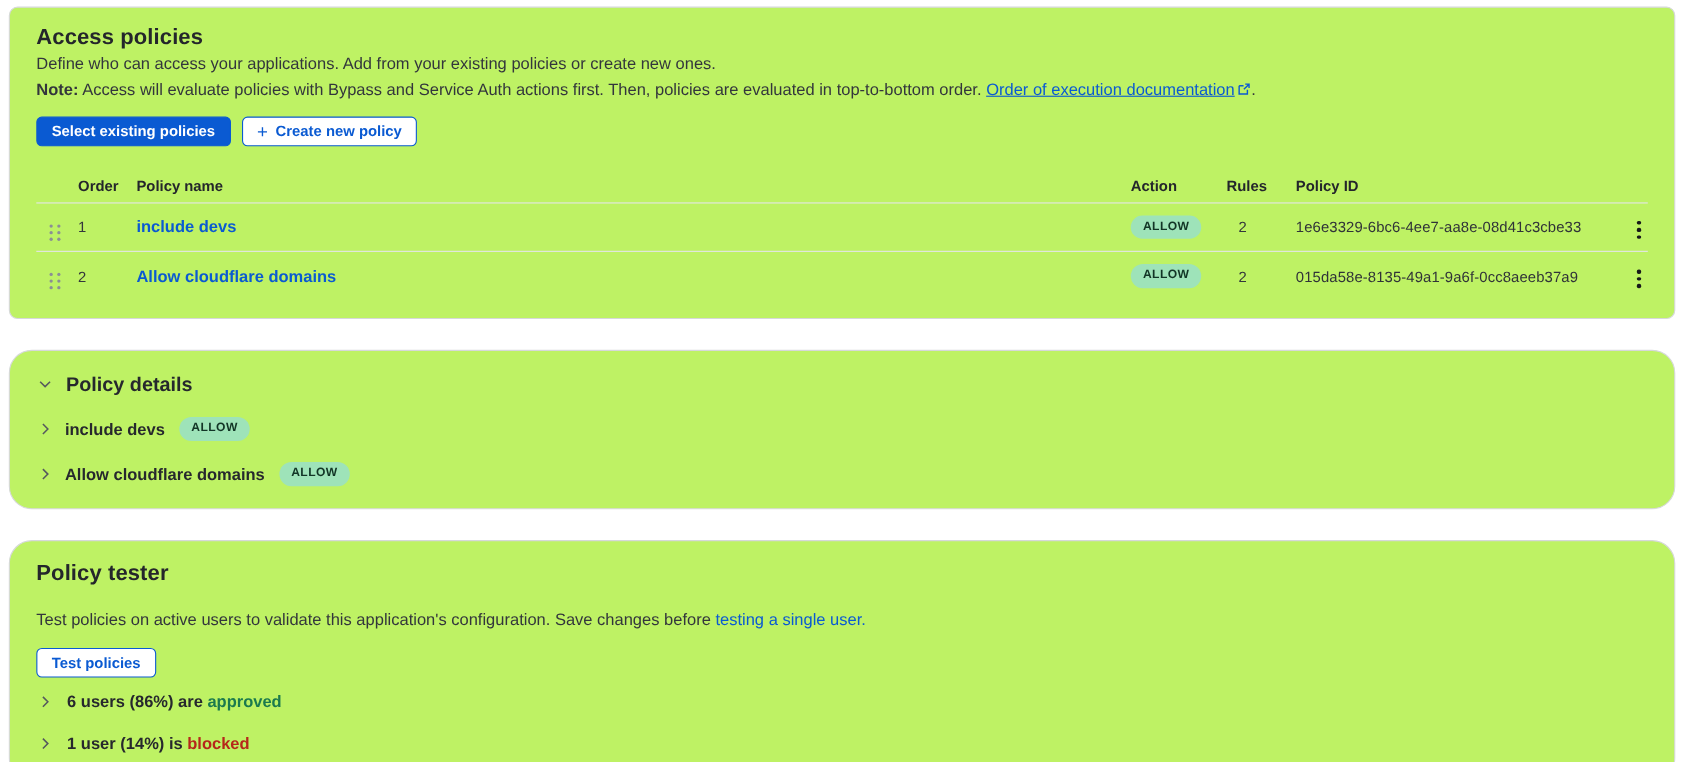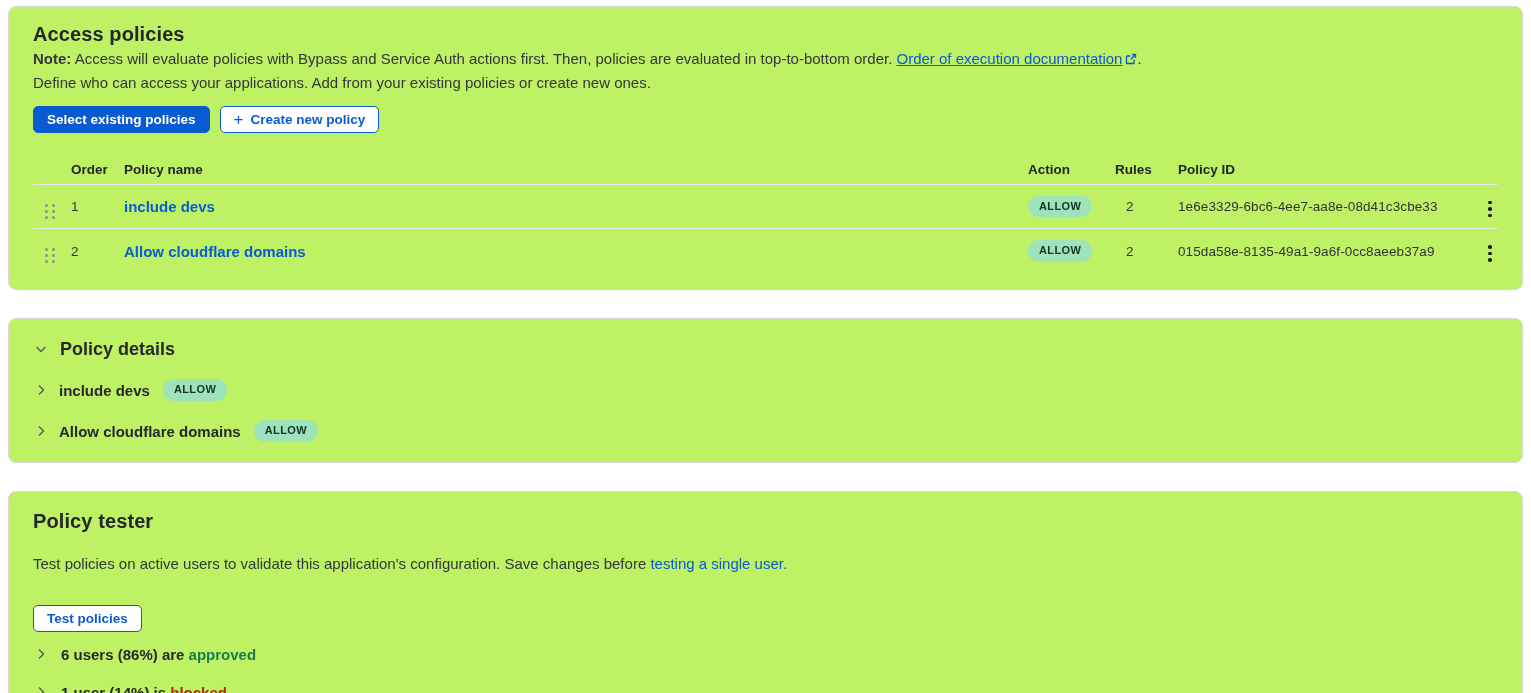--- a/index.html
+++ b/index.html
@@ -9,21 +9,21 @@
     font-family: "Liberation Sans", "DejaVu Sans", sans-serif;
     color: var(--text, #33363c);
     overflow: hidden;
   }
   .page { padding: 6px 8px; }
   .card {
     border: 1px solid var(--card-border, #d6d8da);
     border-radius: 8px;
     background: #bef264;
   }
-  .card + .card { margin-top: 28px; }
+  .card + .card { margin-top: 28px; border-radius: 21px; }
 
   
   .card-access { padding: 14px 24px 0 24px; }
   h2.section-title {
     font-size: 20px; line-height: 26px; font-weight: 700;
     color: var(--heading, #24262b); letter-spacing: .1px;
   }
   .desc { font-size: 15px; line-height: 23px; color: var(--text, #33363c); }
   .desc .link, a.link { color: var(--accent, #0a5ad2); text-decoration: none; cursor: pointer; }
   .desc .u { text-decoration: underline; }
@@ -77,40 +77,40 @@
   .details-title { font-size: 18px; line-height: 26px; font-weight: 600; color: #26282d; }
   .chev { display: inline-flex; align-items: center; justify-content: center; width: 16px; height: 16px; }
   .detail-item { display: flex; align-items: center; gap: 10px; margin-top: 15px; height: 26px; cursor: pointer; }
   .detail-item .item-name { font-size: 15px; font-weight: 700; color: #26282d; }
   .detail-item .badge { margin-left: 3px; }
 
   
   .card-tester { padding: 16px 24px 20px 24px; }
   .tester-desc { margin-top: 18px; }
   .tester-desc a { text-decoration: underline; }
-  .btn-tester { margin-top: 30px; }
+  .btn-tester { margin-top: 14px; }
   .results { margin-top: 9px; }
   .result-row { display: flex; align-items: center; gap: 12px; height: 26px; cursor: pointer; }
   .result-row + .result-row { margin-top: 12px; }
   .result-text { font-size: 15px; font-weight: 600; color: #26282d; }
   .status-approved { color: var(--approved, #1b7a4e); }
   .status-blocked { color: var(--blocked, #b6271a); }
 </style>
 </head>
 <body>
 
 <div class="page">
 
   <section class="card card-access">
     <h2 class="section-title">Access policies</h2>
+    <p class="desc">Define who can access your applications. Add from your existing policies or create new ones.</p>
     <p class="desc"><strong>Note:</strong><span> Access will evaluate policies with Bypass and Service Auth actions first. Then, policies are evaluated in top-to-bottom order. </span><a class="link u">Order of execution documentation</a><span class="ext-icon"><svg width="12" height="12" viewBox="0 0 12 12">
             <path d="M1.5 3 h4 M1.5 3 v7.5 h7.5 v-4" fill="none" stroke="#0a5ad2" stroke-width="1.3"></path>
             <path d="M7 1.5 h3.5 v3.5 M10.5 1.5 L5.8 6.2" fill="none" stroke="#0a5ad2" stroke-width="1.3"></path>
           </svg></span><span>.</span></p>
-    <p class="desc">Define who can access your applications. Add from your existing policies or create new ones.</p>
 
     <div class="btn-row">
       <button class="btn primary">Select existing policies</button>
       <button class="btn secondary">
         <span class="plus">+</span>
         <span>Create new policy</span>
       </button>
     </div>
 
     <div class="table table-wrap">

